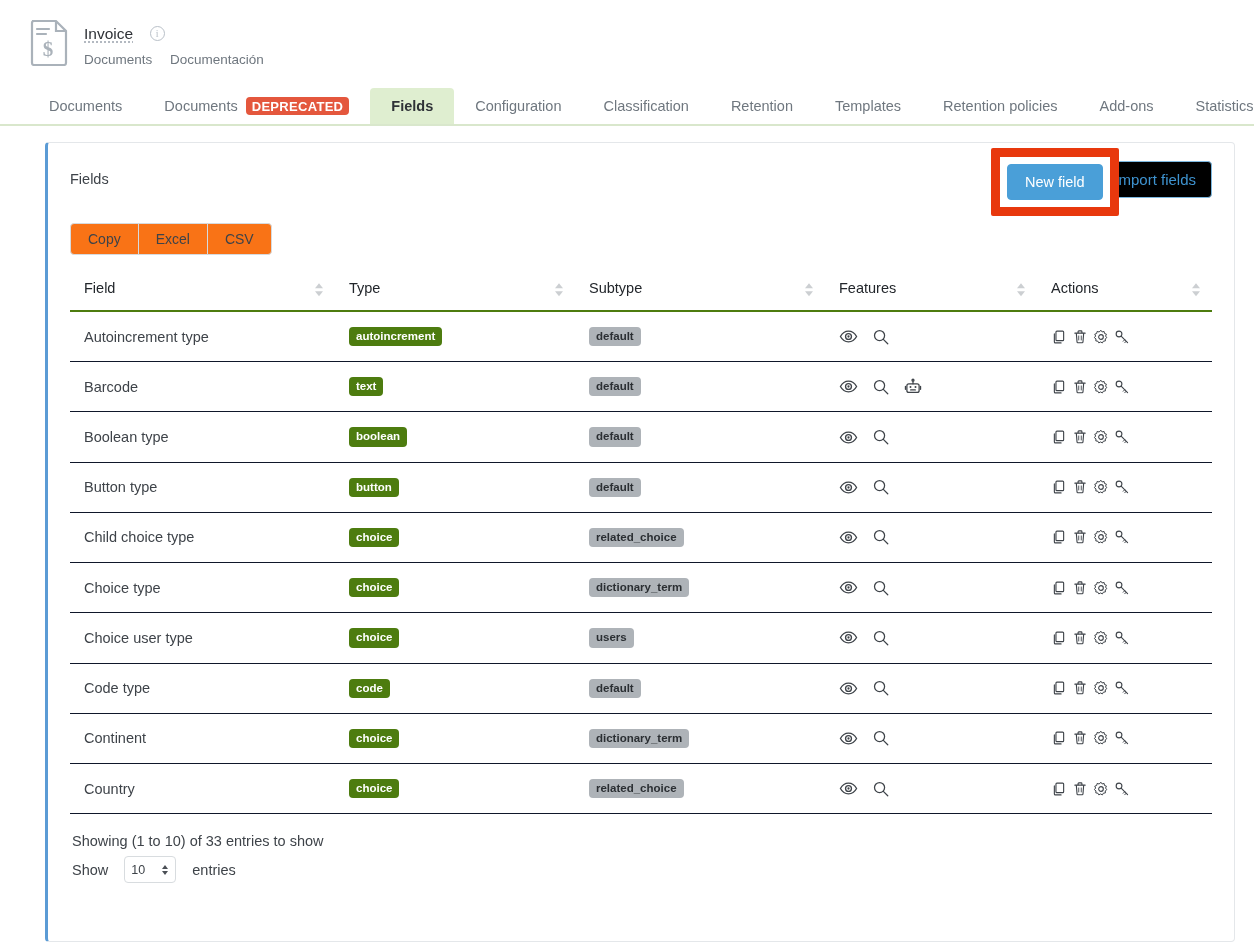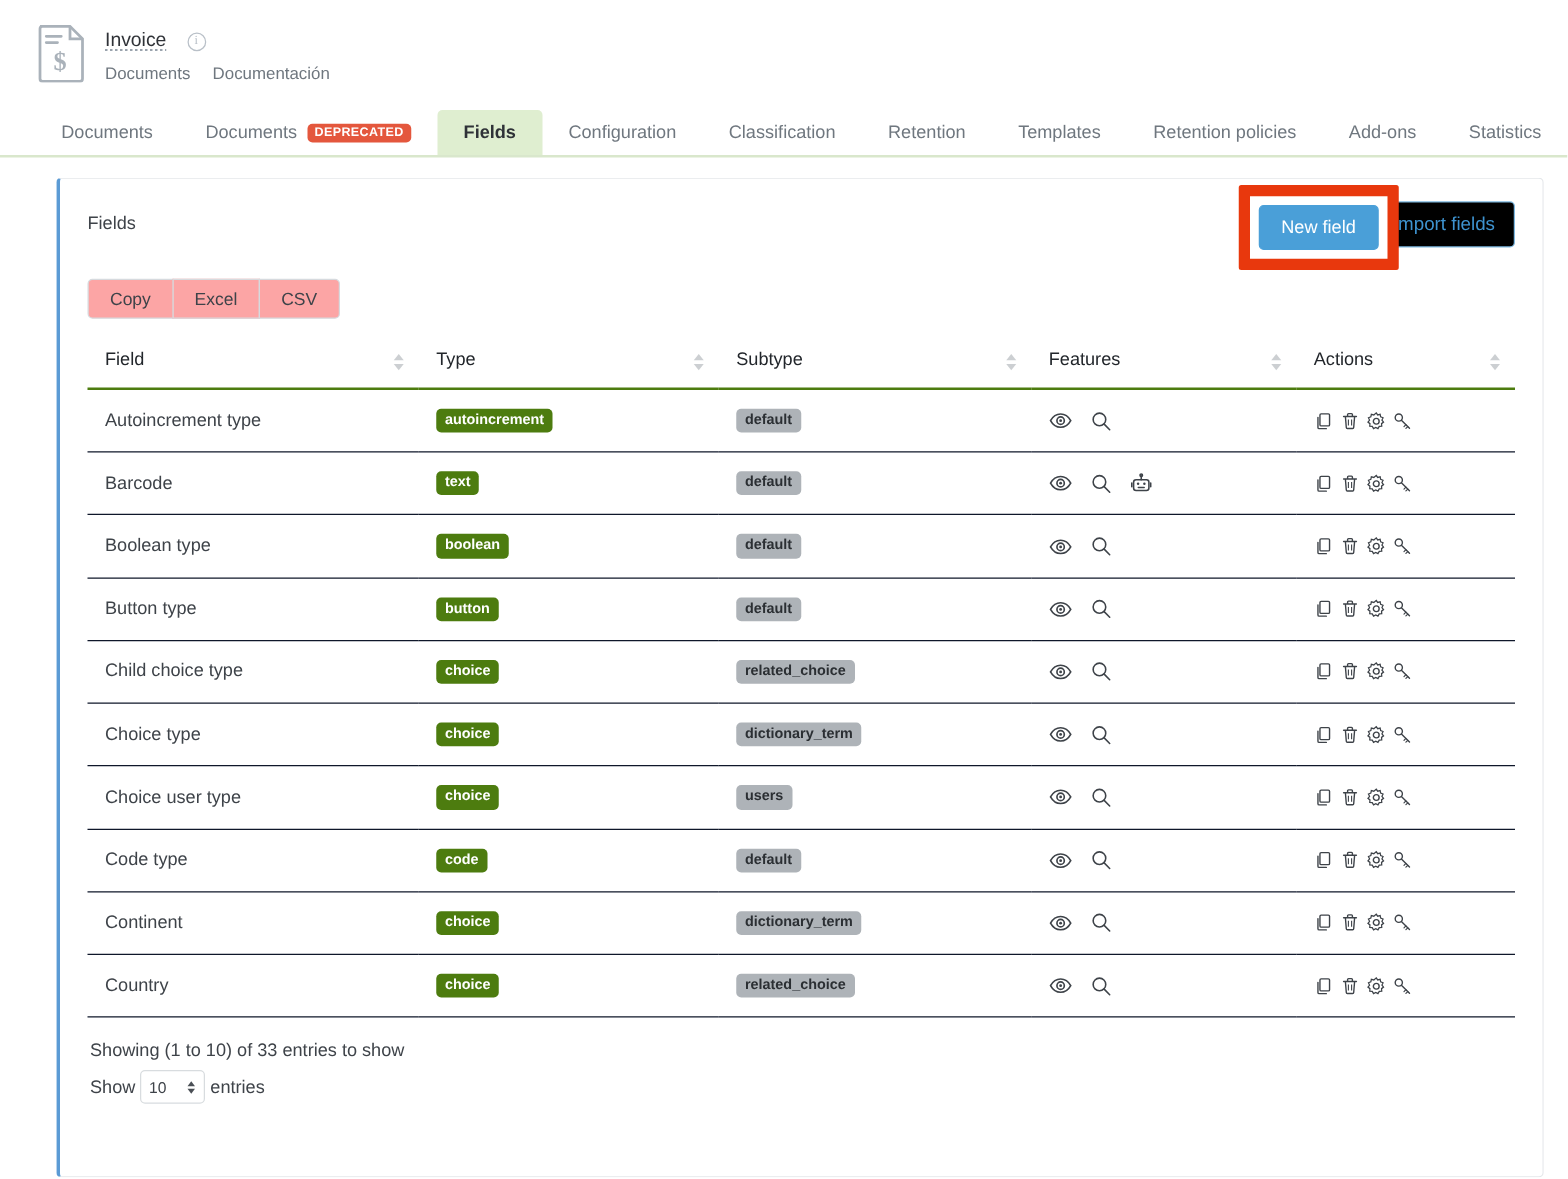--- a/index.html
+++ b/index.html
@@ -63,21 +63,21 @@
   }
   .tab.active {
     background: #dfeed0;
     color: #2f3237;
     font-weight: bold;
     border-radius: 4px 4px 0 0;
   }
   .dep-badge {
     background: #e4573d;
     color: #ffffff;
-    font-size: 10px;
+    font-size: 13px;
     font-weight: bold;
     letter-spacing: .3px;
     padding: 3px 6px 2px;
     border-radius: 4px;
     line-height: 1;
   }
 
   
   .card-wrap { padding: 16px 19px 0 45px; }
   .card {
@@ -123,21 +123,21 @@
     left: 943px; top: 5px;
     border: 9px solid #e8380d;
     background: #ffffff;
     padding: 7px;
     border-radius: 2px;
   }
 
   
   .export-group { display: flex; margin-top: 25px; }
   .export-btn {
-    background: #fca5a5;
+    background: #f97316;
     border: 1px solid #d6dade;
     color: #3e4349;
     font-size: 14px;
     padding: 7px 17px;
     cursor: pointer;
     font-family: inherit;
     margin-left: -1px;
   }
   .export-btn:first-child { margin-left: 0; border-radius: 4px 0 0 4px; }
   .export-btn:last-child { border-radius: 0 4px 4px 0; }
@@ -209,21 +209,21 @@
     border-radius: 4px;
     line-height: 1.15;
   }
   .icons { display: flex; align-items: center; gap: 14px; }
   .icons svg { display: block; cursor: pointer; }
   .icons-act { display: flex; align-items: center; gap: 5px; }
 
   
   .table-footer { margin-top: 19px; }
   .showing { font-size: 14.5px; color: #3e4349; padding-left: 2px; }
-  .show-row { display: flex; align-items: center; gap: 4px; margin-top: 7px; padding-left: 2px; }
+  .show-row { display: flex; align-items: center; gap: 16px; margin-top: 7px; padding-left: 2px; }
   .show-row span { font-size: 14.5px; color: #3e4349; }
   .len-select {
     width: 52px; height: 27px;
     border: 1px solid #d8dcdf; border-radius: 4px;
     font-size: 12.5px; font-family: inherit;
     color: #3e4349; padding-left: 6px;
     background: #fff;
     -webkit-appearance: none; appearance: none;
     cursor: pointer;
   }

